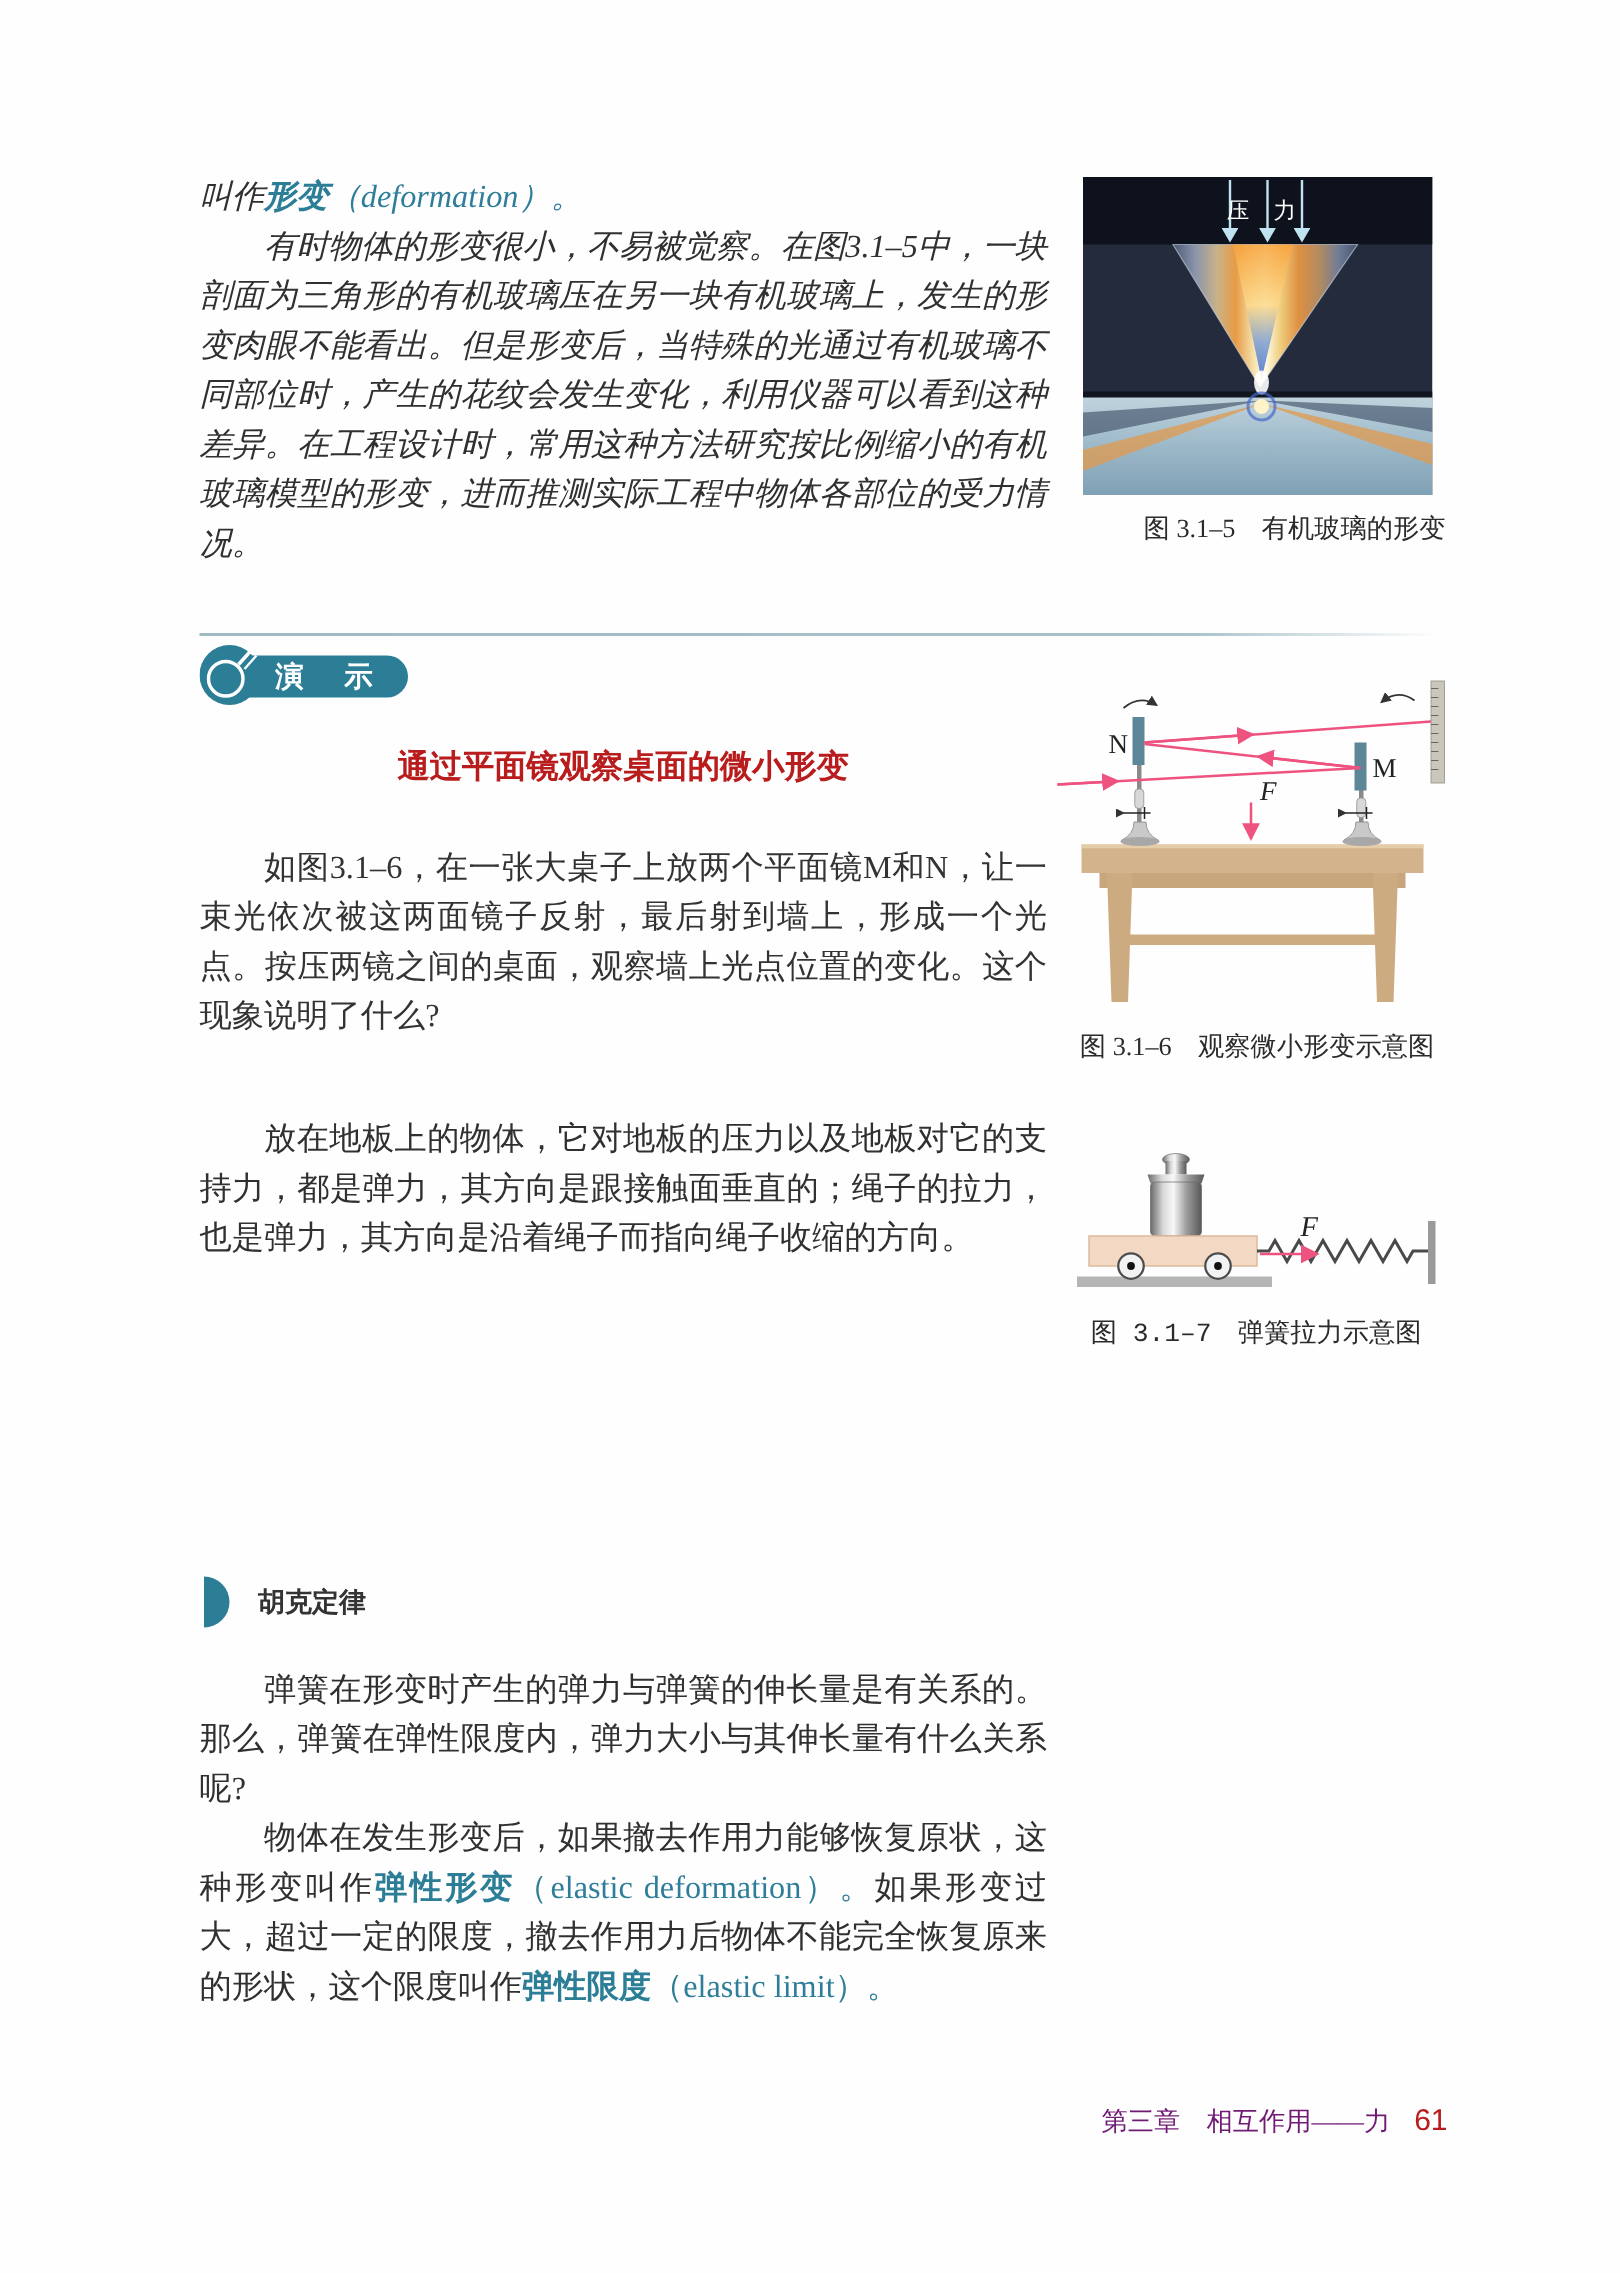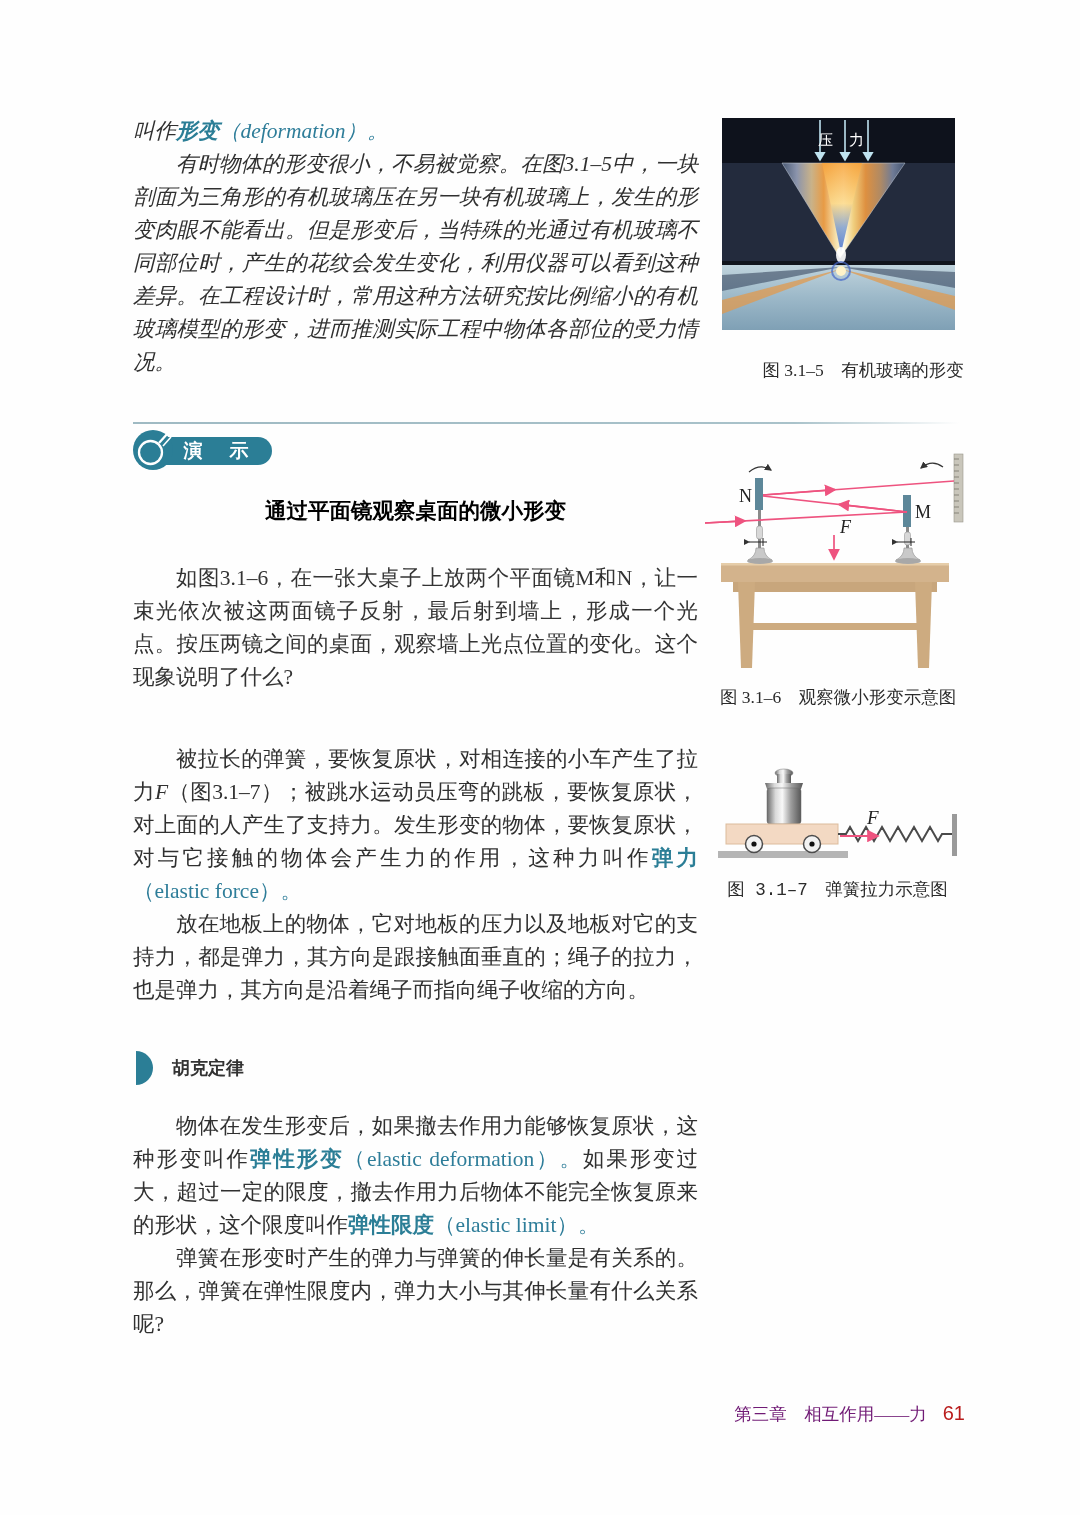--- a/index.html
+++ b/index.html
@@ -10,33 +10,33 @@
   .textcol{left:133px;width:565px;}
   .para{margin:0;font-size:21.5px;line-height:33px;text-align:justify;color:#303030;}
   .indent{text-indent:2em;}
   .kw{font-family:"Liberation Sans","DejaVu Sans",sans-serif;font-weight:700;color:#2b7e96;}
   .teal{color:#2e7d99;}
   .en-italic{font-style:italic;}
   
   .sep{left:133px;top:422px;width:826px;height:2px;
        background:linear-gradient(to right,#9fbac3 0%,#a9c2ca 80%,rgba(169,194,202,0) 100%);}
   .demo-title{left:133px;top:496px;width:565px;text-align:center;font-size:21.5px;
-              font-weight:600;color:#000000;margin:0;}
+              font-weight:600;color:#b91c1c;margin:0;}
   .demo-body{left:133px;top:562px;width:565px;}
   .demo-body .para{color:#333;}
   
   .hooke-bullet{left:136px;top:1051px;width:17px;height:34px;background:#2b7e96;
                 border-radius:0 17px 17px 0;}
   .hooke-heading{left:172px;top:1050px;margin:0;font-family:"Liberation Sans","DejaVu Sans",sans-serif;
                  font-size:18px;font-weight:700;color:#333;line-height:36px;}
   
   figure{margin:0;}
   .figcap{text-align:center;font-size:17.5px;line-height:22px;color:#2b2b2b;margin:0;}
   .fig315{left:722px;top:118px;width:282px;}
-  .fig315 .figcap{margin-top:29px;}
+  .fig315 .figcap{margin-top:11px;}
   .fig316{left:703px;top:440px;width:270px;}
   .fig316 .figcap{margin-top:4px;}
   .fig317{left:710px;top:752px;width:255px;}
   .fig317 .figcap{margin-top:15px;font-family:Liberation Mono, monospace;}
   
   .demo-badge{left:133px;top:427px;width:145px;height:48px;}
   
   .footer{top:1402px;right:115px;display:flex;align-items:baseline;gap:16px;}
   .footer .chap{font-size:17.5px;color:#701a75;}
   .footer .pagenum{font-family:"Liberation Sans","DejaVu Sans",sans-serif;font-size:20px;color:#b91c1c;}
@@ -194,21 +194,20 @@
 
       <line x1="131" y1="95" x2="131" y2="119" stroke="#ee537f" stroke-width="1.7" marker-end="url(#mPinkR)"></line>
       <text x="137" y="93" class="svg-serif" font-size="18" font-style="italic" fill="#222">F</text>
       <text x="49" y="62" text-anchor="end" class="svg-serif" font-size="18" fill="#222">N</text>
       <text x="212" y="78" class="svg-serif" font-size="18" fill="#222">M</text>
     </svg>
     <figcaption class="figcap">图 3.1–6　观察微小形变示意图</figcaption>
   </figure>
 
   <section class="abs textcol" style="top:743px;">
-    <p class="para indent"><span>被拉长的弹簧，要恢复原状，对相连接的小车产生了拉力</span><span class="en-italic">F</span><span>（图3.1–7）；被跳水运动员压弯的跳板，要恢复原状，对上面的人产生了支持力。发生形变的物体，要恢复原状，对与它接触的物体会产生力的作用，这种力叫作</span><span class="kw">弹力</span><span class="teal">（elastic force）。</span></p>
     <p class="para indent">放在地板上的物体，它对地板的压力以及地板对它的支持力，都是弹力，其方向是跟接触面垂直的；绳子的拉力，也是弹力，其方向是沿着绳子而指向绳子收缩的方向。</p>
   </section>
 
   <figure class="abs fig317">
     <svg width="255" height="112" viewBox="0 0 255 112">
       <defs>
         <linearGradient id="gMetal" x1="0" y1="0" x2="1" y2="0">
           <stop offset="0" stop-color="#6a6a6a"></stop>
             <stop offset="0.25" stop-color="#d9d9d9"></stop>
           <stop offset="0.45" stop-color="#f8f8f8"></stop>
@@ -240,22 +239,22 @@
       <line x1="130" y1="84" x2="168" y2="84" stroke="#ee537f" stroke-width="1.8" marker-end="url(#mPinkR2)"></line>
       <text x="157" y="72" class="svg-serif" font-size="19" font-style="italic" fill="#222">F</text>
     </svg>
     <figcaption class="figcap">图 3.1–7　弹簧拉力示意图</figcaption>
   </figure>
 
   <div class="abs hooke-bullet"></div>
   <h2 class="abs hooke-heading">胡克定律</h2>
 
   <section class="abs textcol" style="top:1110px;">
+    <p class="para indent">弹簧在形变时产生的弹力与弹簧的伸长量是有关系的。那么，弹簧在弹性限度内，弹力大小与其伸长量有什么关系呢?</p>
     <p class="para indent"><span>物体在发生形变后，如果撤去作用力能够恢复原状，这种形变叫作</span><span class="kw">弹性形变</span><span class="teal">（elastic deformation）。</span><span>如果形变过大，超过一定的限度，撤去作用力后物体不能完全恢复原来的形状，这个限度叫作</span><span class="kw">弹性限度</span><span class="teal">（elastic limit）。</span></p>
-    <p class="para indent">弹簧在形变时产生的弹力与弹簧的伸长量是有关系的。那么，弹簧在弹性限度内，弹力大小与其伸长量有什么关系呢?</p>
   </section>
 
   <div class="abs footer">
     <span class="chap">第三章　相互作用——力</span>
     <span class="pagenum">61</span>
   </div>
 
 </div>
 
 </body></html>

